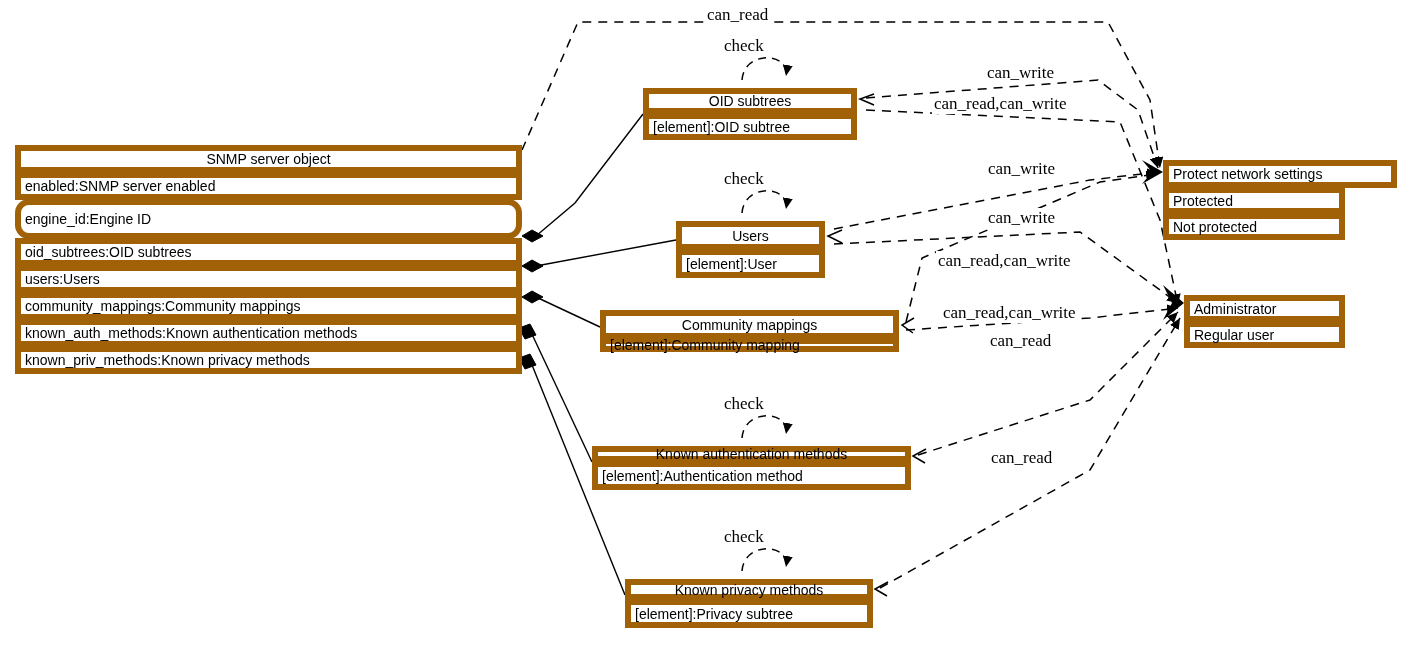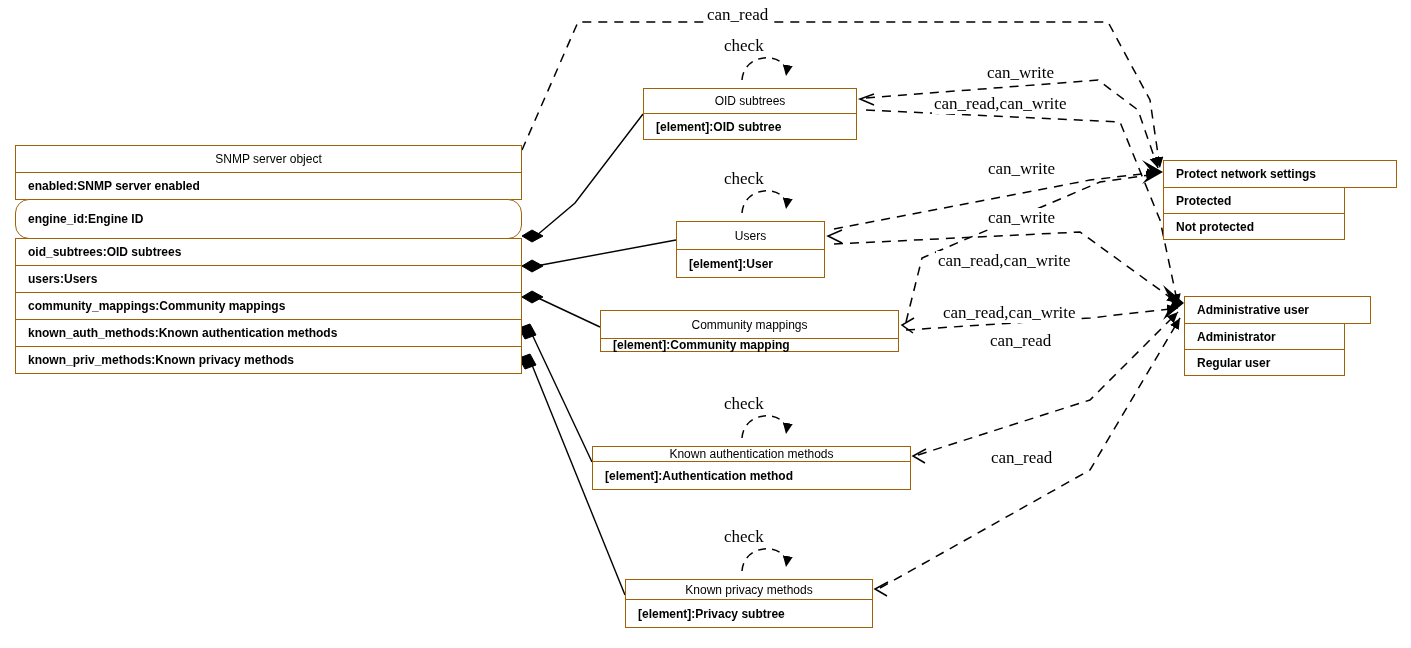--- a/index.html
+++ b/index.html
@@ -1,24 +1,24 @@
 <!DOCTYPE html>
 <html><head>
 <meta charset="utf-8">
 <style>
   html,body{margin:0;padding:0;background:#ffffff;}
   body{width:1411px;height:648px;overflow:hidden;font-family:"Liberation Sans",sans-serif;}
   #diagram{position:relative;width:1411px;height:648px;}
   svg{position:absolute;left:0;top:0;width:1411px;height:648px;}
   .umlbox{position:absolute;box-sizing:border-box;}
-  .cell{box-sizing:border-box;border:1px solid #a16207;background:#fff;
-        font-family:"Liberation Sans",sans-serif;font-size:12px;color:#000;
+  .cell{box-sizing:border-box;border:6px solid #a16207;background:#fff;
+        font-family:"Liberation Sans",sans-serif;font-size:14px;color:#000;
         line-height:1;display:flex;align-items:center;white-space:nowrap;}
   .cell.hdr{justify-content:center;}
-  .cell.left{justify-content:flex-start;padding-left:12px;font-weight:bold;}
+  .cell.left{justify-content:flex-start;padding-left:4px;}
   .edgelabel{position:absolute;font-family:"Liberation Serif",serif;font-size:17px;
              color:#000;white-space:nowrap;background:#fff;padding:0 2px;}
 </style>
 </head>
 <body>
 
 <div id="diagram">
 
   <svg viewBox="0 0 1411 648">
     <defs>
@@ -124,21 +124,20 @@
     <div class="cell left" style="width:248px;height:29px;margin-top:-1px;">[element]:Privacy subtree</div>
   </div>
 
   <div class="umlbox" style="left:1163px;top:160px;">
     <div class="cell left" style="width:234px;height:28px;">Protect network settings</div>
     <div class="cell left" style="width:182px;height:27px;margin-top:-1px;">Protected</div>
     <div class="cell left" style="width:182px;height:27px;margin-top:-1px;">Not protected</div>
   </div>
 
   <div class="umlbox" style="left:1184px;top:296px;">
-    <div class="cell left" style="width:187px;height:28px;">Administrative user</div>
     <div class="cell left" style="width:161px;height:27px;margin-top:-1px;">Administrator</div>
     <div class="cell left" style="width:161px;height:27px;margin-top:-1px;">Regular user</div>
   </div>
 
   <div class="edgelabel" style="left:705px;top:5px;">can_read</div>
   <div class="edgelabel" style="left:985px;top:63px;">can_write</div>
   <div class="edgelabel" style="left:932px;top:94px;">can_read,can_write</div>
   <div class="edgelabel" style="left:986px;top:159px;">can_write</div>
   <div class="edgelabel" style="left:986px;top:208px;">can_write</div>
   <div class="edgelabel" style="left:936px;top:251px;">can_read,can_write</div>

